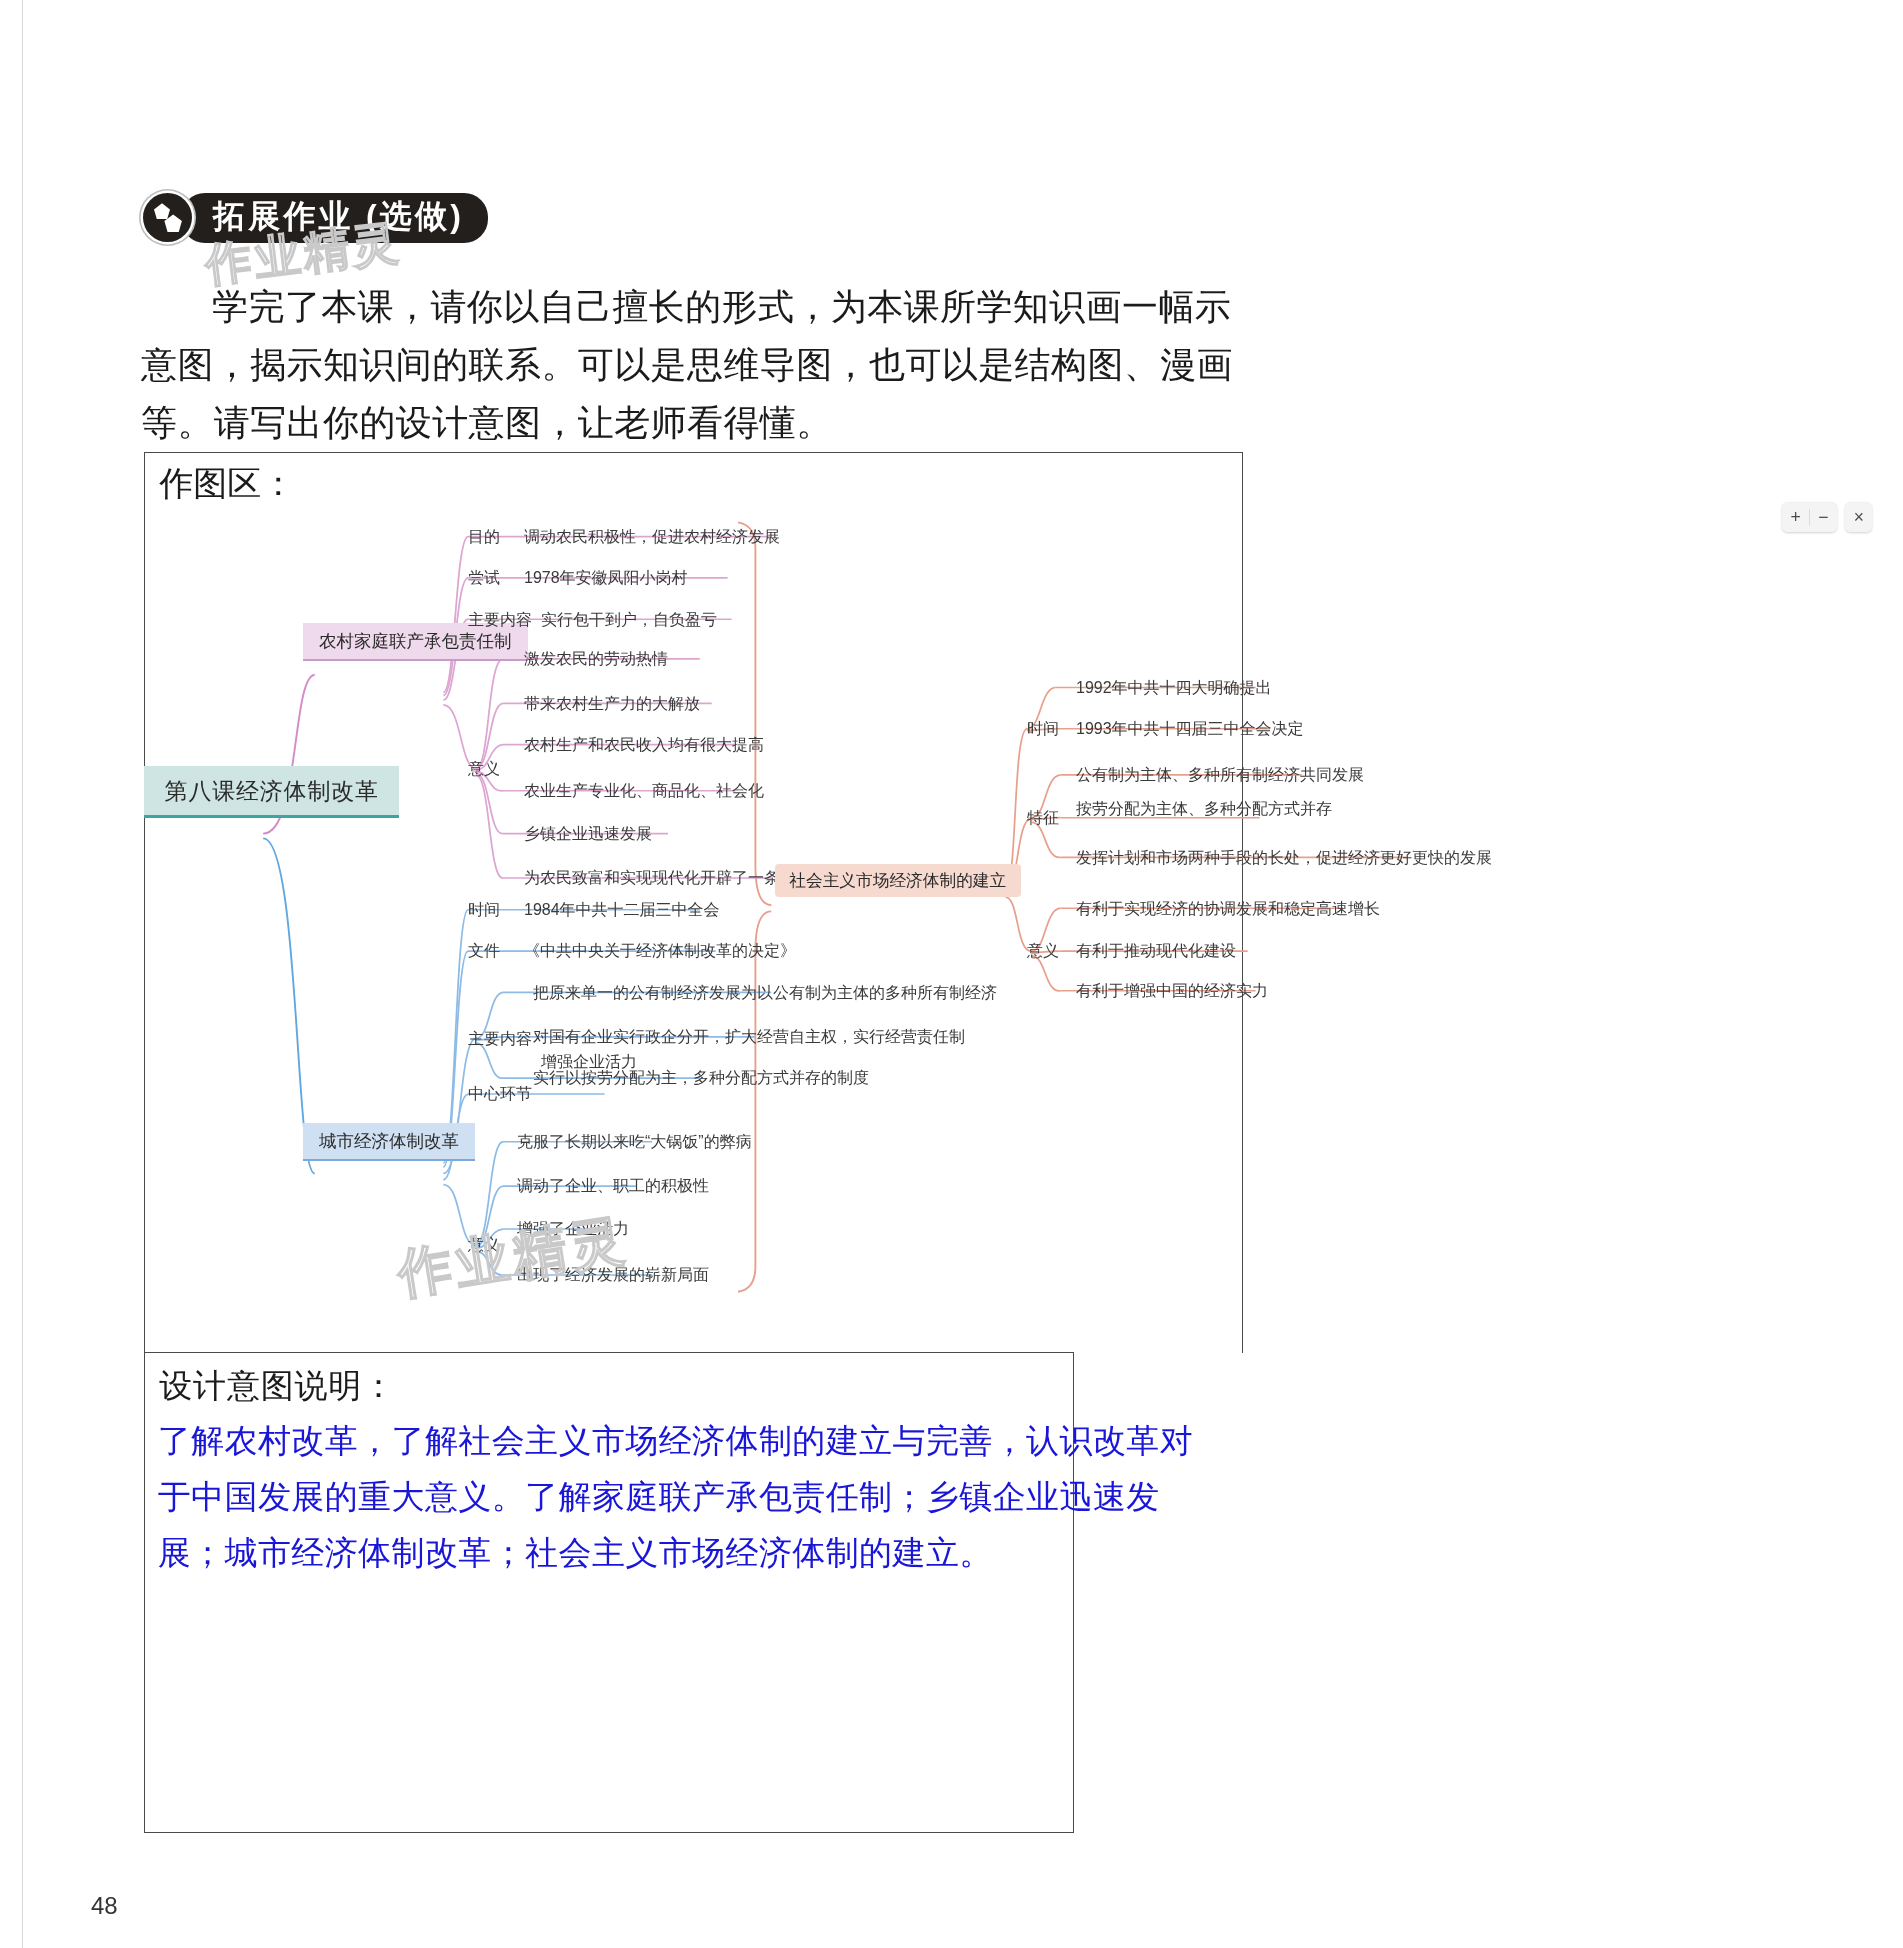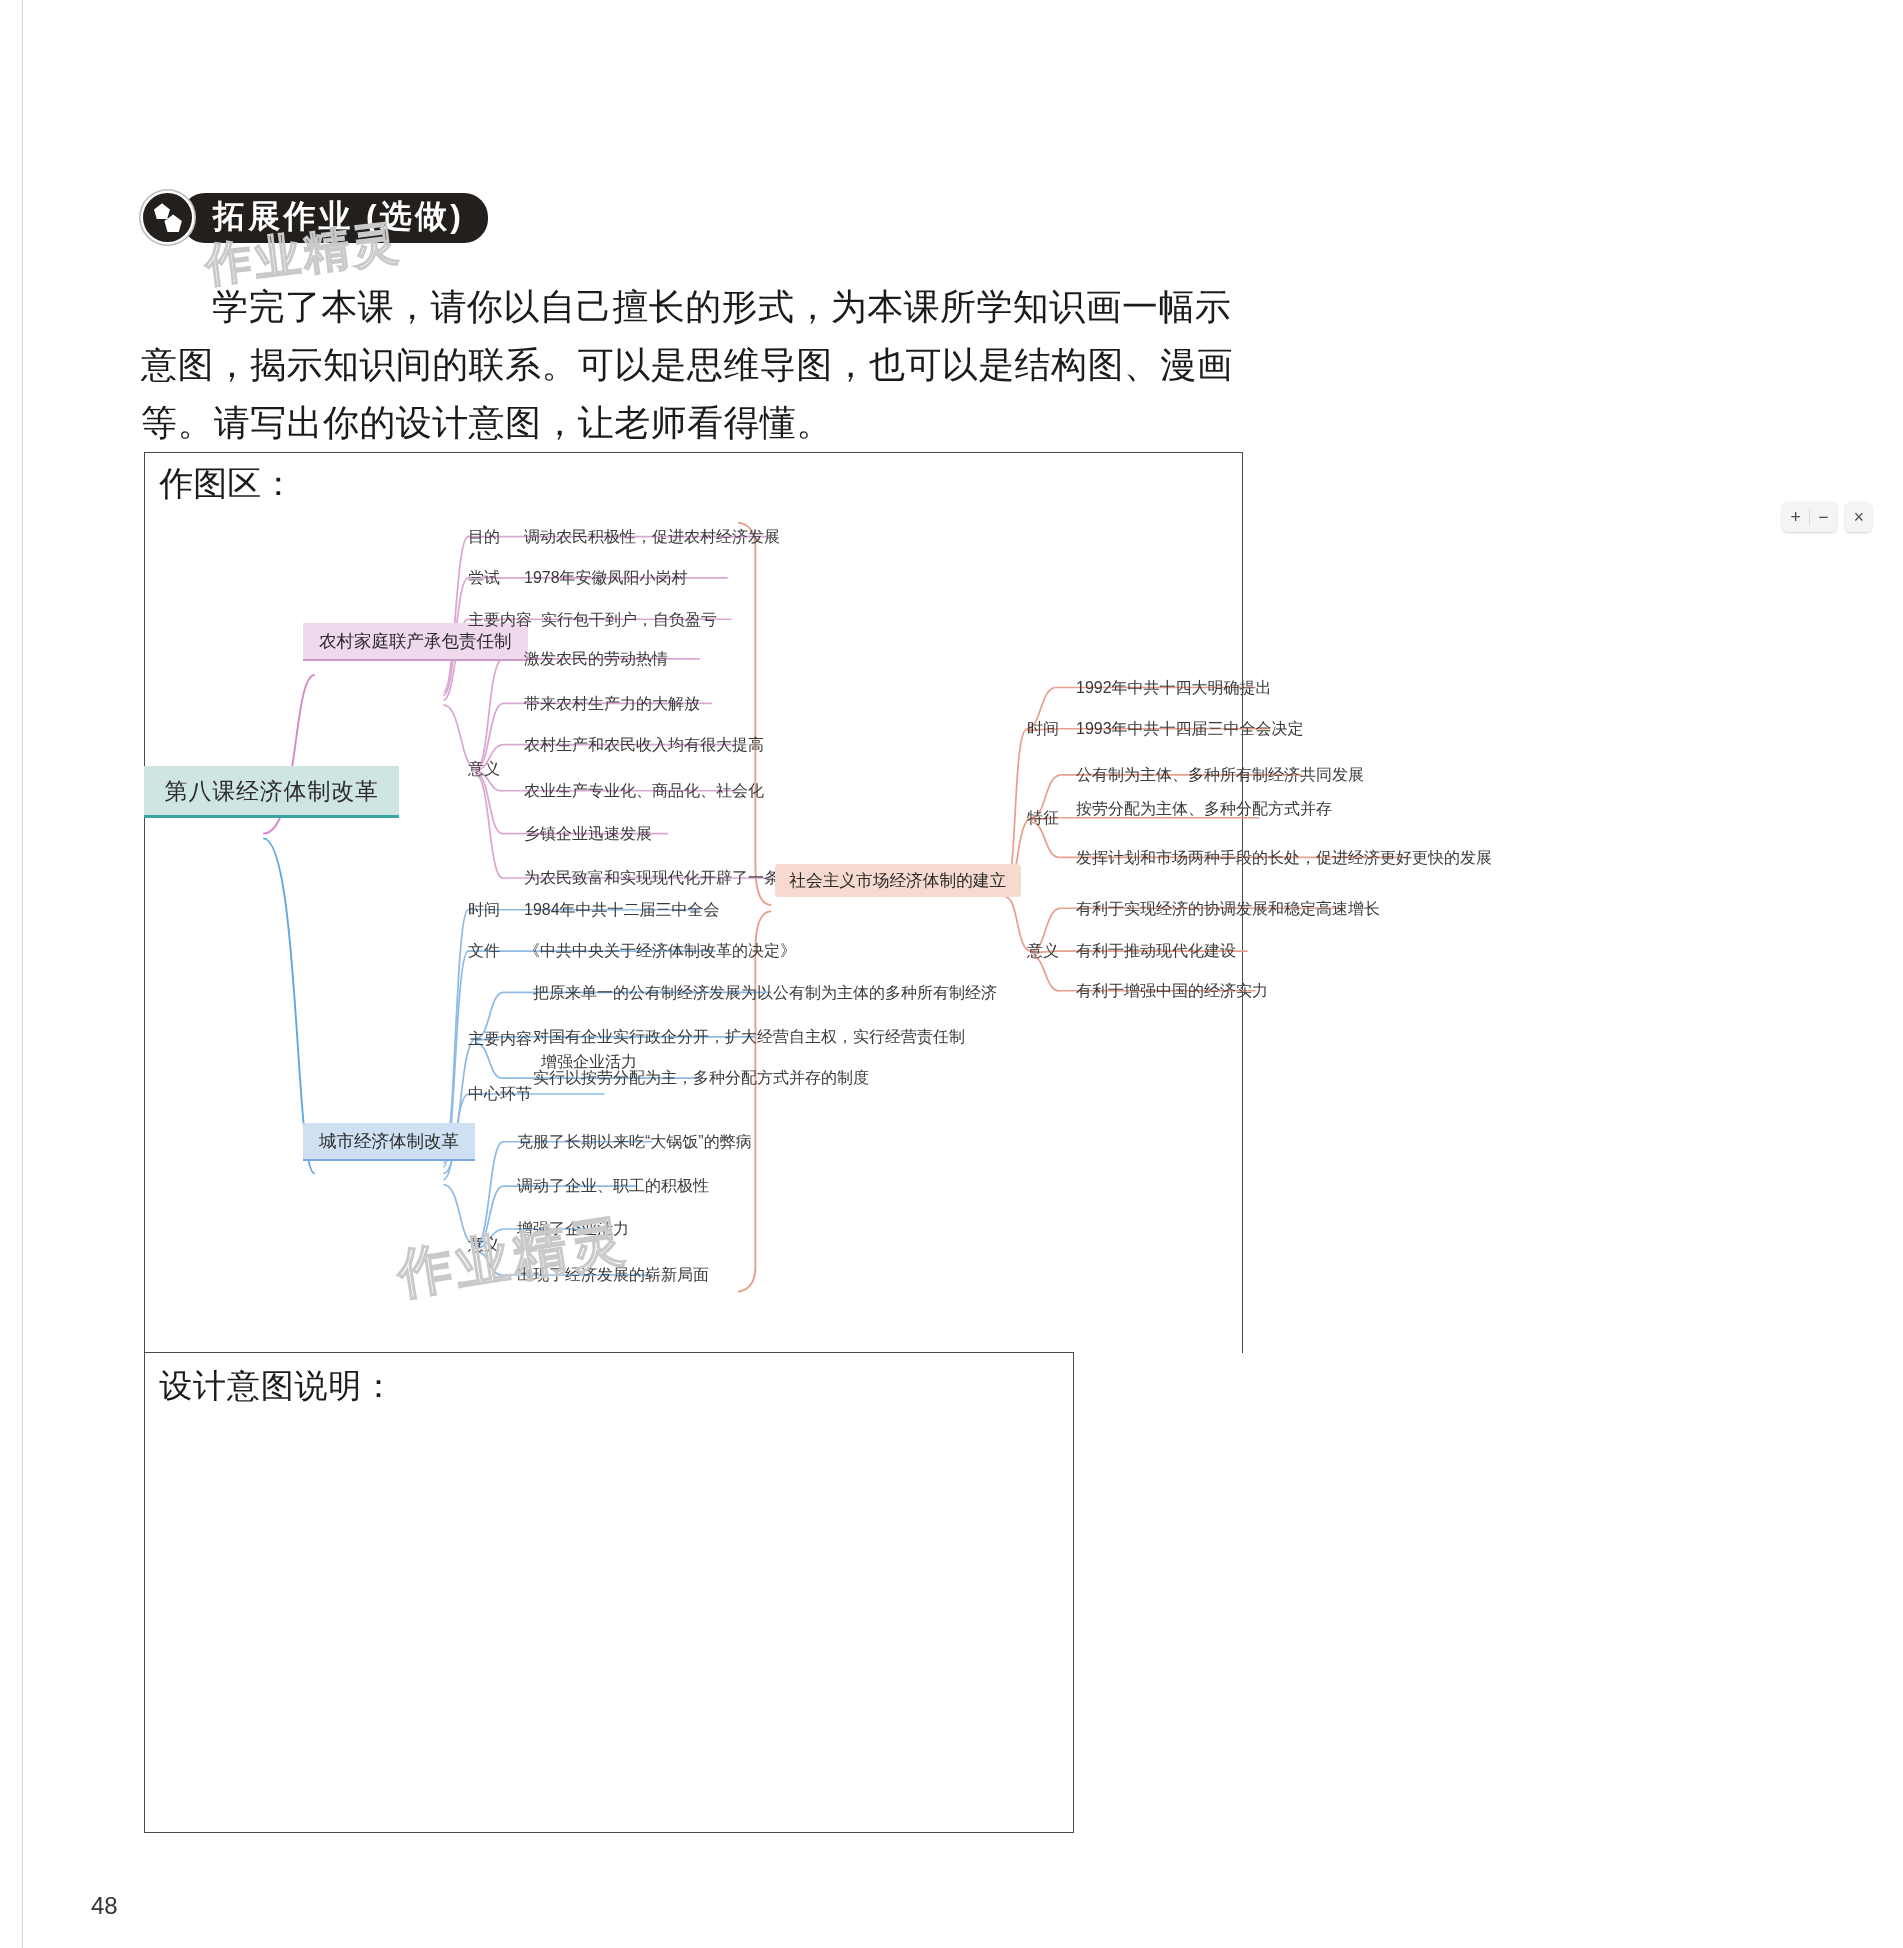--- a/index.html
+++ b/index.html
@@ -443,17 +443,18 @@
     <div class="btn" id="zoom-out">−</div>
   </div>
   <div class="grp">
     <div class="btn" id="zoom-close">×</div>
   </div>
 </div>
 
 <div id="explanation-box">
   <div id="explanation-title">设计意图说明：</div>
   <div id="explanation-body">
+    <p>了解农村改革，了解社会主义市场经济体制的建立与完善，认识改革对于中国发展的重大意义。了解家庭联产承包责任制；乡镇企业迅速发展；城市经济体制改革；社会主义市场经济体制的建立。</p>
   </div>
 </div>
 
 <div id="page-number">48</div>
 
 
 </body></html>

